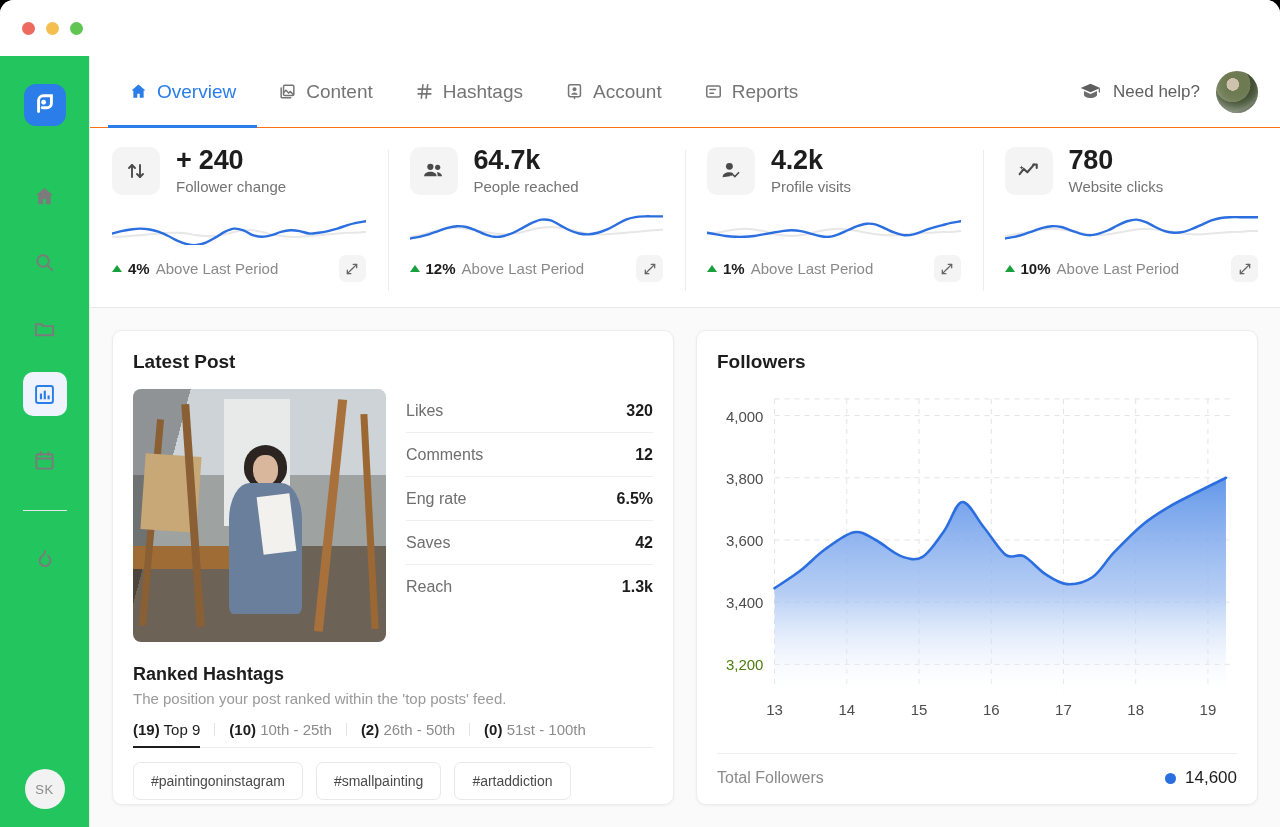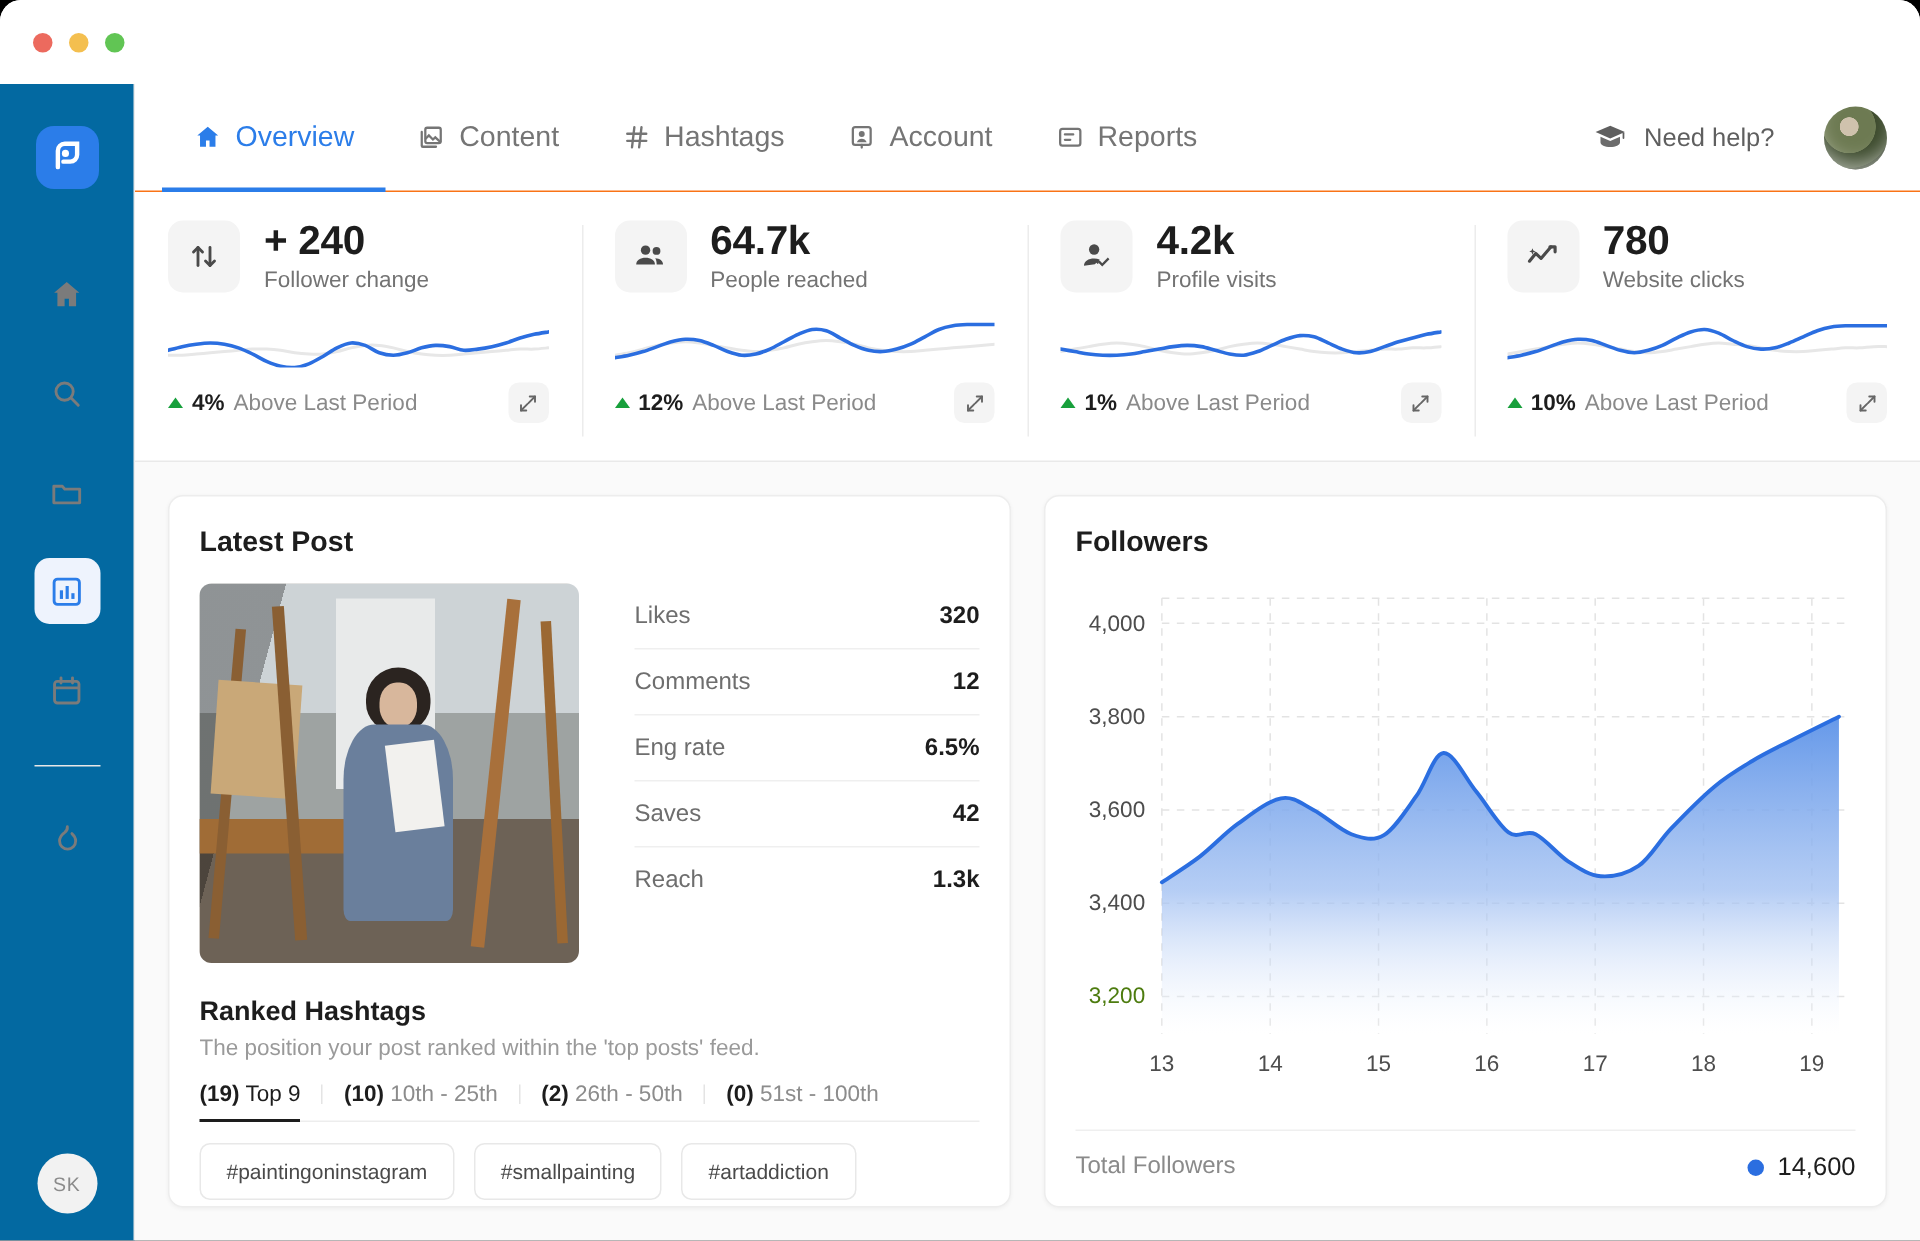--- a/index.html
+++ b/index.html
@@ -28,21 +28,21 @@
   .light { width: 13px; height: 13px; border-radius: 50%; }
   .light.red { background: #ec6a5e; }
   .light.yellow { background: #f4bf4f; }
   .light.green { background: #61c554; }
 
   .body-row { flex: 1 1 auto; display: flex; min-height: 0; }
 
   
   .sidebar {
     width: 90px; flex: 0 0 90px;
-    background: #0369a1;
+    background: #22c55e;
     border-right: 1px solid #ececec;
     display: flex; flex-direction: column; align-items: center;
     position: relative;
   }
   .logo {
     width: 42px; height: 42px; border-radius: 12px;
     background: #2b7de9;
     display: flex; align-items: center; justify-content: center;
     margin-top: 28px;
   }
@@ -78,21 +78,21 @@
     padding: 0 21px;
     font-size: 19px; color: #757575;
     cursor: pointer; position: relative;
     white-space: nowrap;
   }
   .tab.active { color: #2b7de9; }
   .tab.active::after {
     content: ""; position: absolute; left: 0; right: 0; bottom: -1px;
     height: 3px; background: #2b7de9;
   }
-  .topnav-right { margin-left: auto; display: flex; align-items: center; gap: 33px; }
+  .topnav-right { margin-left: auto; display: flex; align-items: center; gap: 16px; }
   .need-help { display: flex; align-items: center; gap: 11px; font-size: 17px; color: #5f5f5f; cursor: pointer; }
   .user-photo {
     width: 42px; height: 42px; border-radius: 50%;
     background: radial-gradient(circle at 40% 32%, #cfc2ad 0 16%, #6d7a52 17% 46%, #3c4a2c 47% 72%, #27331c 73% 100%);
     box-shadow: inset 0 -9px 13px -5px rgba(255,255,255,.55);
     overflow: hidden; cursor: pointer; flex: 0 0 42px;
   }
 
   
   .stats {
@@ -137,21 +137,21 @@
     background: #fff; border-radius: 10px;
     border: 1px solid #ededed;
     box-shadow: 0 1px 3px rgba(0,0,0,.05);
     display: flex; flex-direction: column;
     min-height: 0;
   }
   .card-left { flex: 0 0 562px; padding: 20px 20px 0; }
   .card-right { flex: 1 1 auto; padding: 20px 20px 0; }
   .card-title { font-size: 19px; font-weight: bold; color: #1d1d1d; }
 
-  .post-row { display: flex; gap: 37px; margin-top: 16px; }
+  .post-row { display: flex; gap: 20px; margin-top: 16px; }
   .post-img {
     width: 253px; height: 253px; flex: 0 0 253px; border-radius: 8px;
     background:
       linear-gradient(105deg, rgba(0,0,0,.30) 0 18%, rgba(0,0,0,0) 18% 100%),
       linear-gradient(180deg, #cdd3d6 0 34%, #9ea3a2 34% 62%, #6d6256 62% 100%),
       #8a8075;
     position: relative; overflow: hidden;
   }
   .post-img .easel-a, .post-img .easel-b, .post-img .easel-c, .post-img .easel-d {
     position: absolute; background: #8a5f33;

